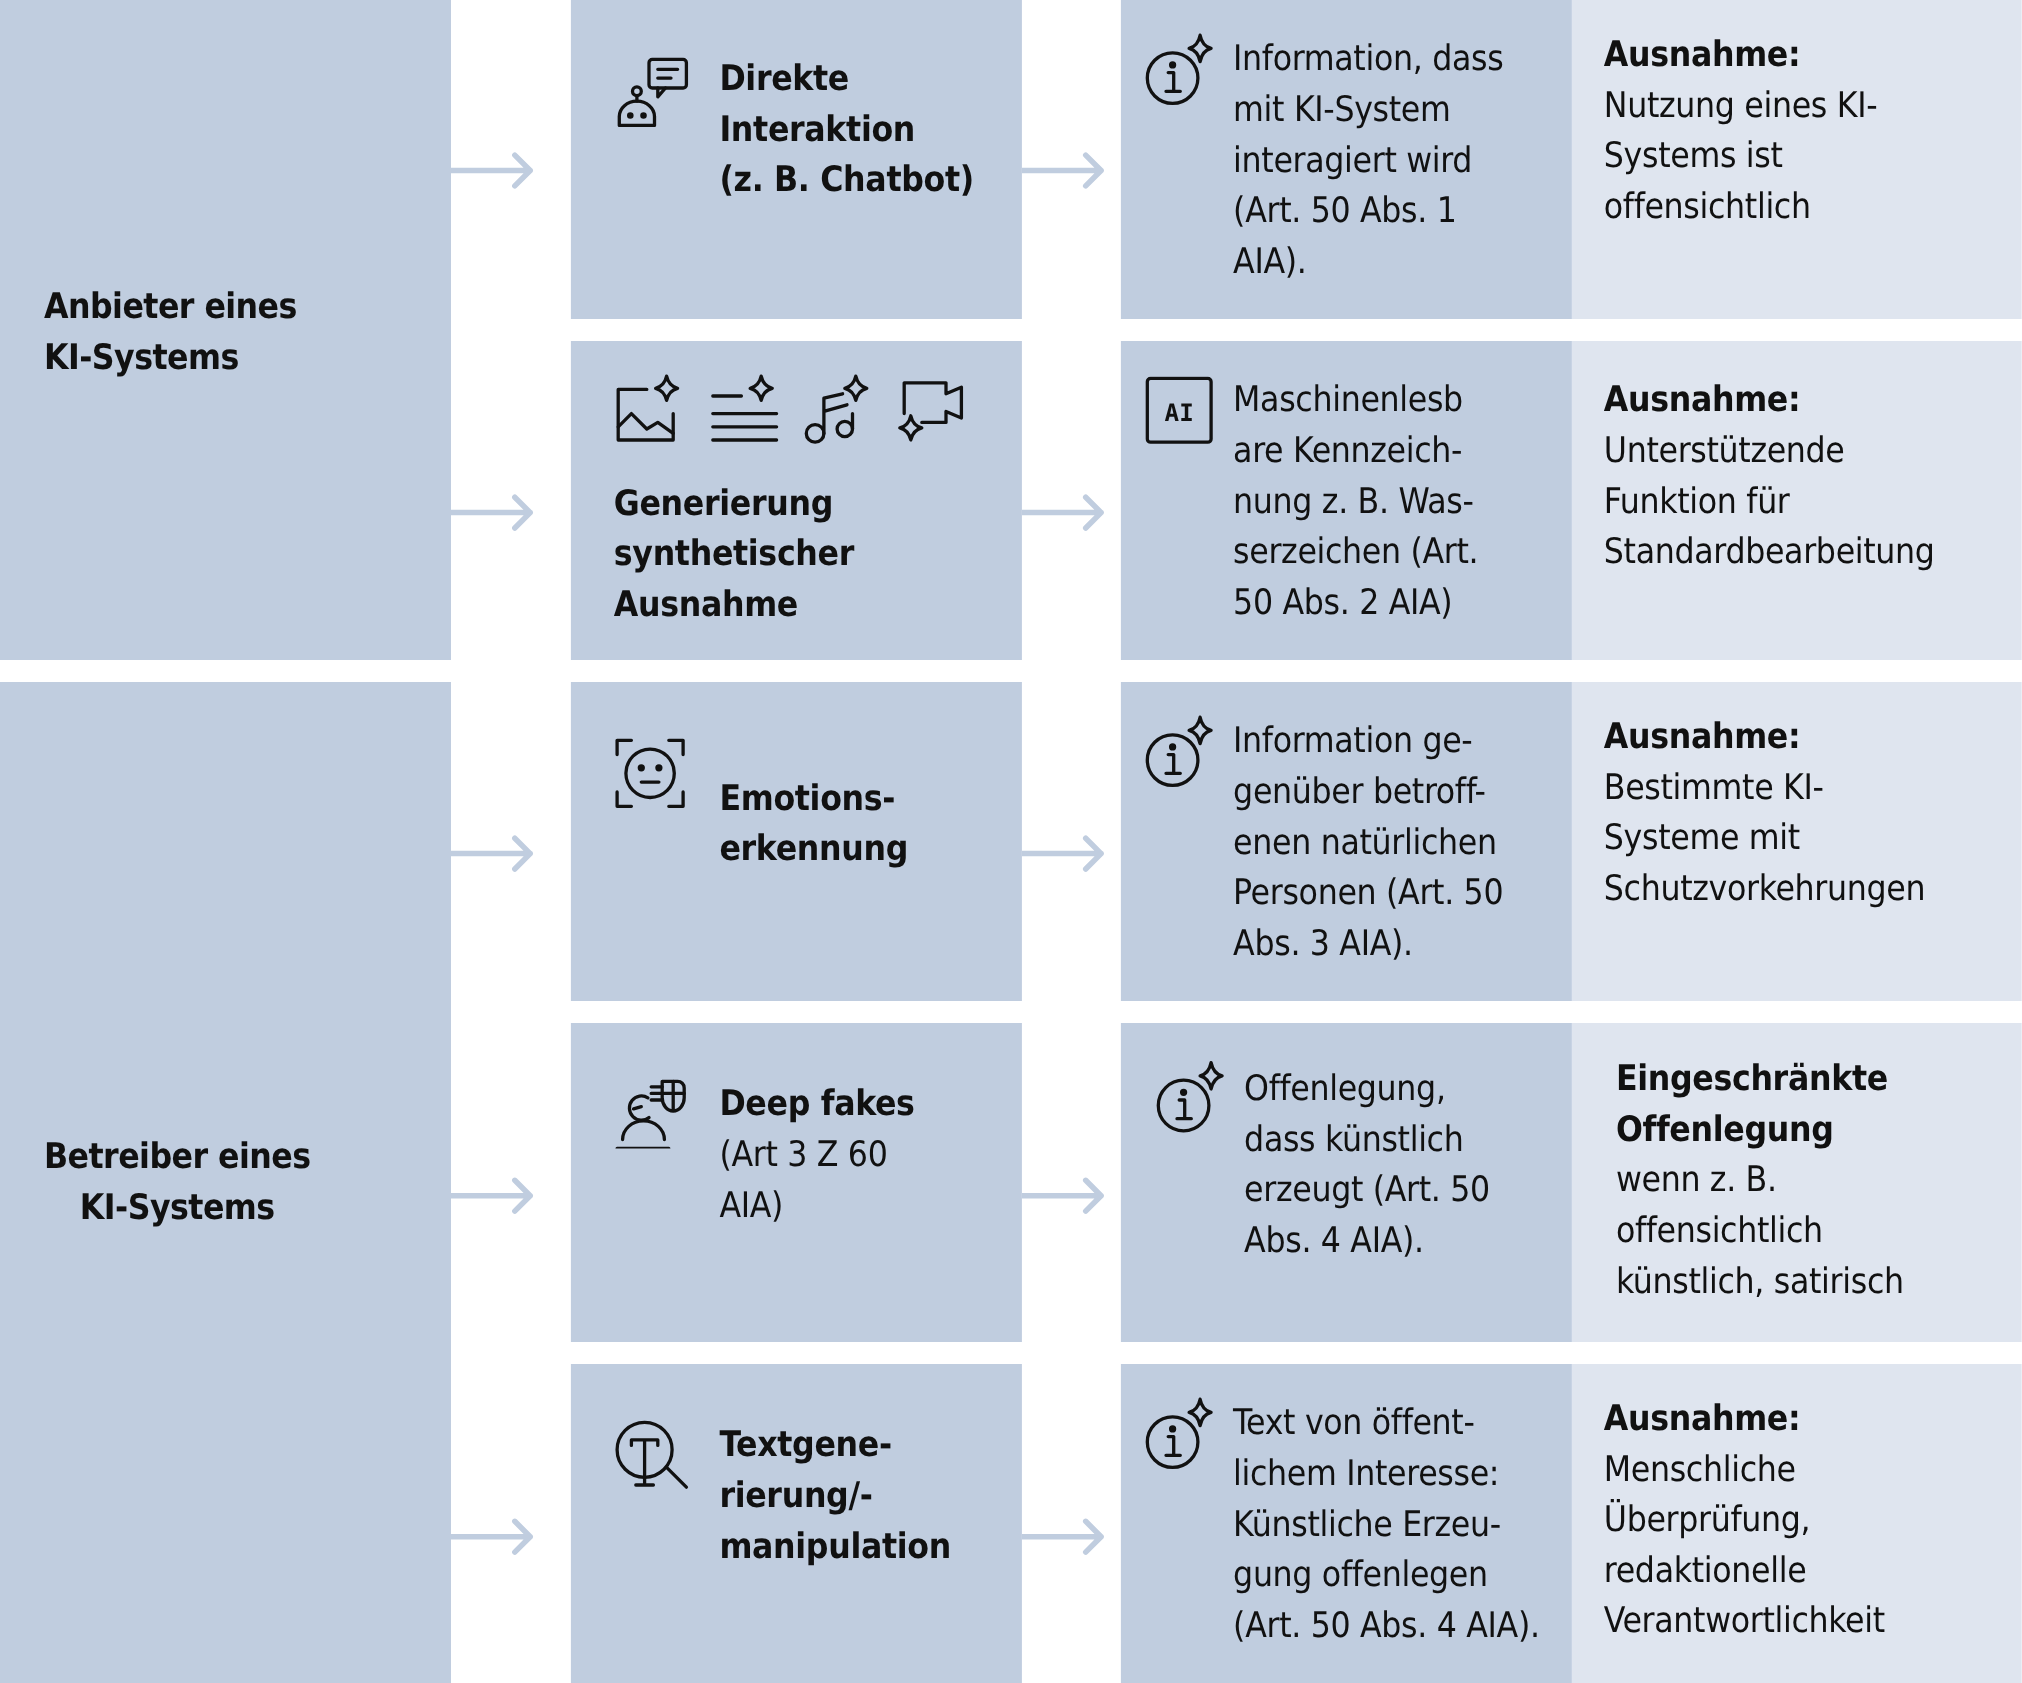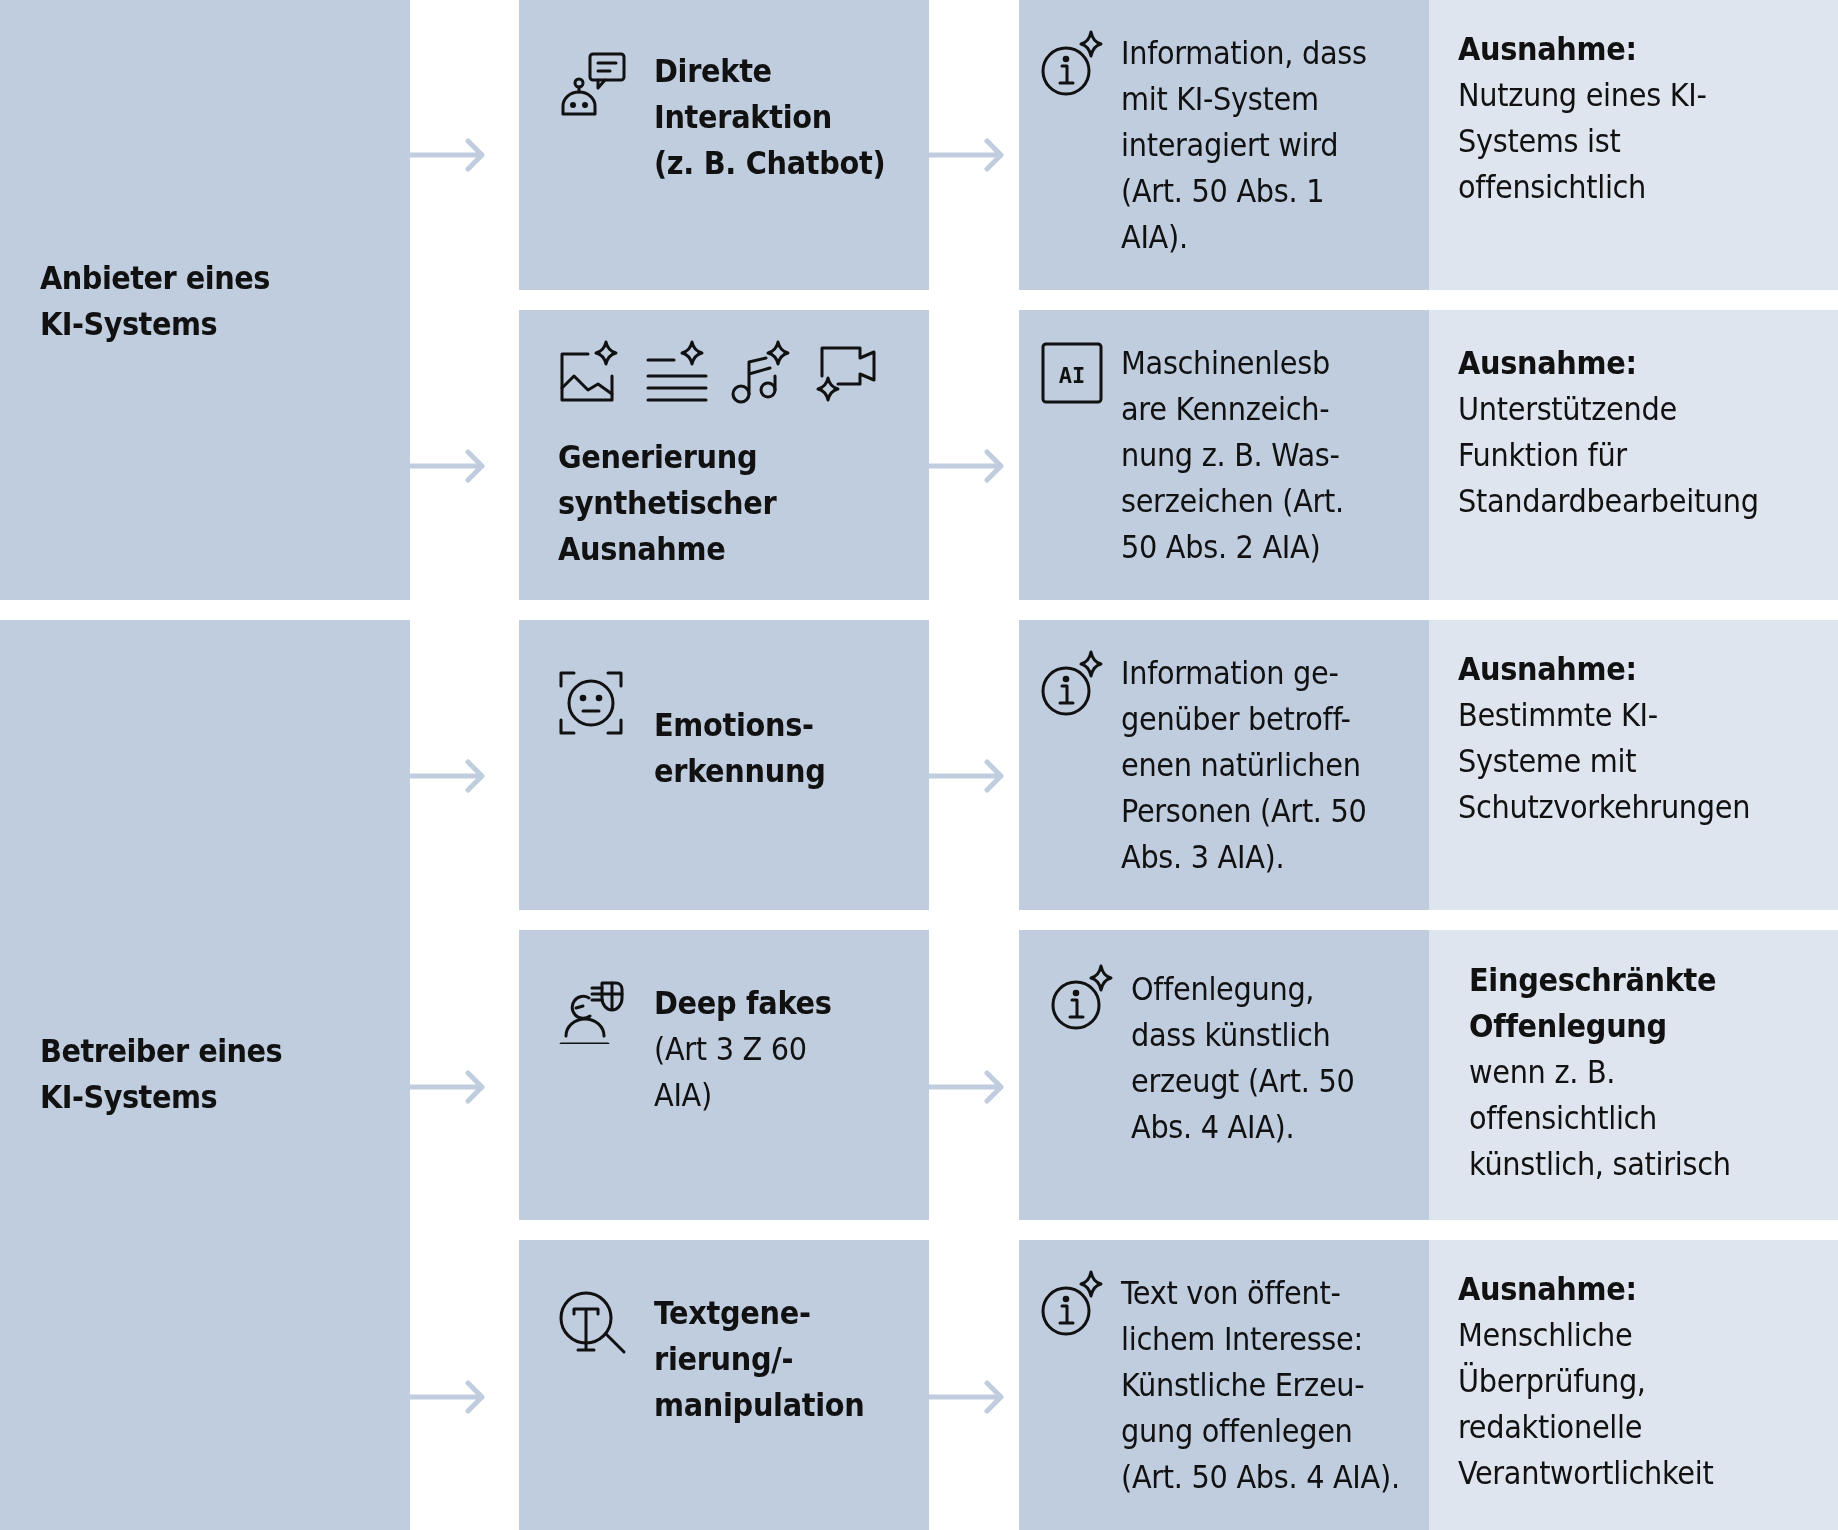--- a/index.html
+++ b/index.html
@@ -23,21 +23,21 @@
 </style>
 </head>
 <body>
 
 <div class="blk actor" style="top:0;height:600px;">
   <div class="lbl" style="top:255px;">
     <span style="display:block">Anbieter eines</span>
     <span style="display:block">KI-Systems</span>
   </div>
 </div>
-<div class="blk actor" style="top:620px;height:910px;">
+<div class="blk actor" style="top:620px;height:910px;text-align:center;">
   <div class="lbl" style="top:408px;">
     <span style="display:block">Betreiber eines</span>
     <span style="display:block">KI-Systems</span>
   </div>
 </div>
 
 <div class="arrow" style="left:410px;top:135px;">
     <svg width="80" height="40">
       <path d="M0 20 H72 M58 6 L72 20 L58 34" stroke="#c0cddf" stroke-width="5" fill="none" stroke-linecap="round" stroke-linejoin="round"></path>
     </svg>

